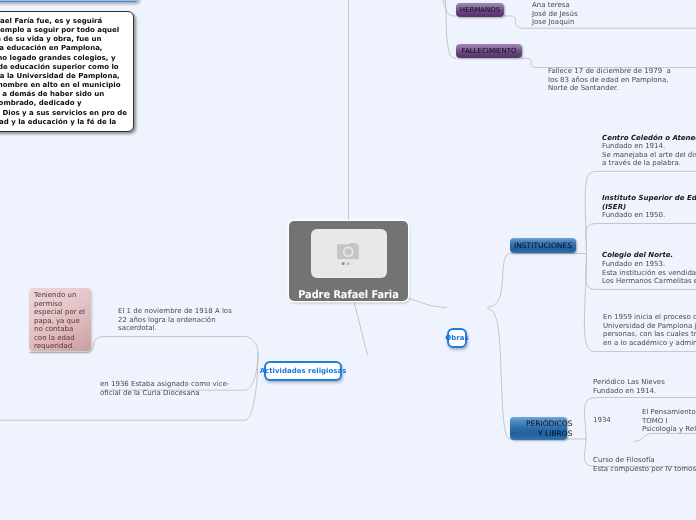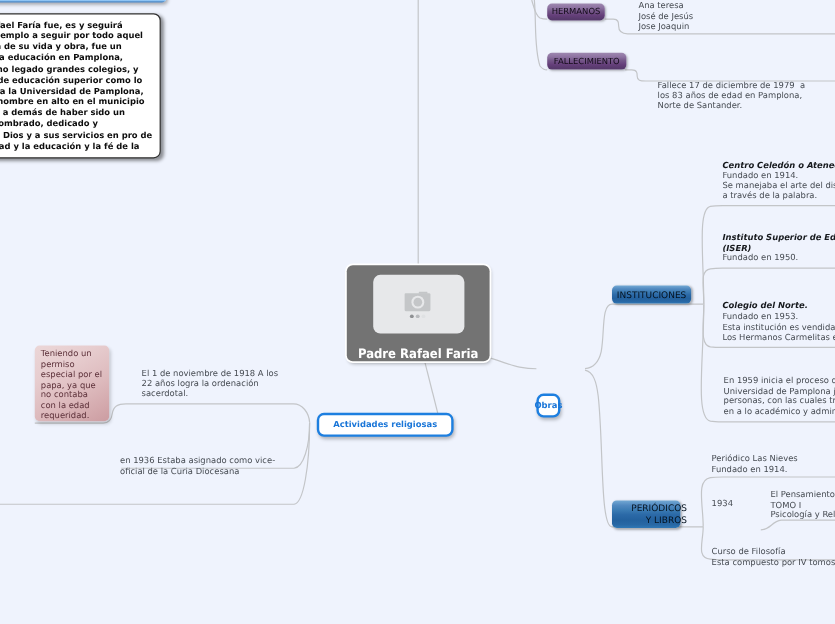--- a/index.html
+++ b/index.html
@@ -136,21 +136,21 @@
 <div class="node pill bluep" style="left:510px;top:238px;width:66px;height:15px;">
       <div class="t">INSTITUCIONES</div>
     </div>
 <div class="node pill bluep lft" style="left:510px;top:417px;width:57px;height:23px;">
       <div class="t">PERIÓDICOS
 Y LIBROS</div>
     </div>
 <div class="node outl" style="left:447px;top:297px;width:20px;height:20px;margin-top:31px;">
       <div class="t">Obras</div>
     </div>
-<div class="node outl" style="left:264px;top:344px;width:114px;height:20px;">
+<div class="node outl" style="left:264px;top:361px;width:78px;height:20px;">
       <div class="t">Actividades religiosas</div>
     </div>
 <div class="leaf" style="left:532px;top:1px;">Ana teresa
 José de Jesús
 Jose Joaquin</div>
 <div class="leaf" style="left:548px;top:39px;margin-top:28px;">Fallece 17 de diciembre de 1979  a
 los 83 años de edad en Pamplona,
 Norte de Santander.</div>
 <div class="leaf hd" style="left:602px;top:134px;">Centro Celedón o Ateneo.</div>
 <div class="leaf" style="left:602px;top:142px;">Fundado en 1914.

